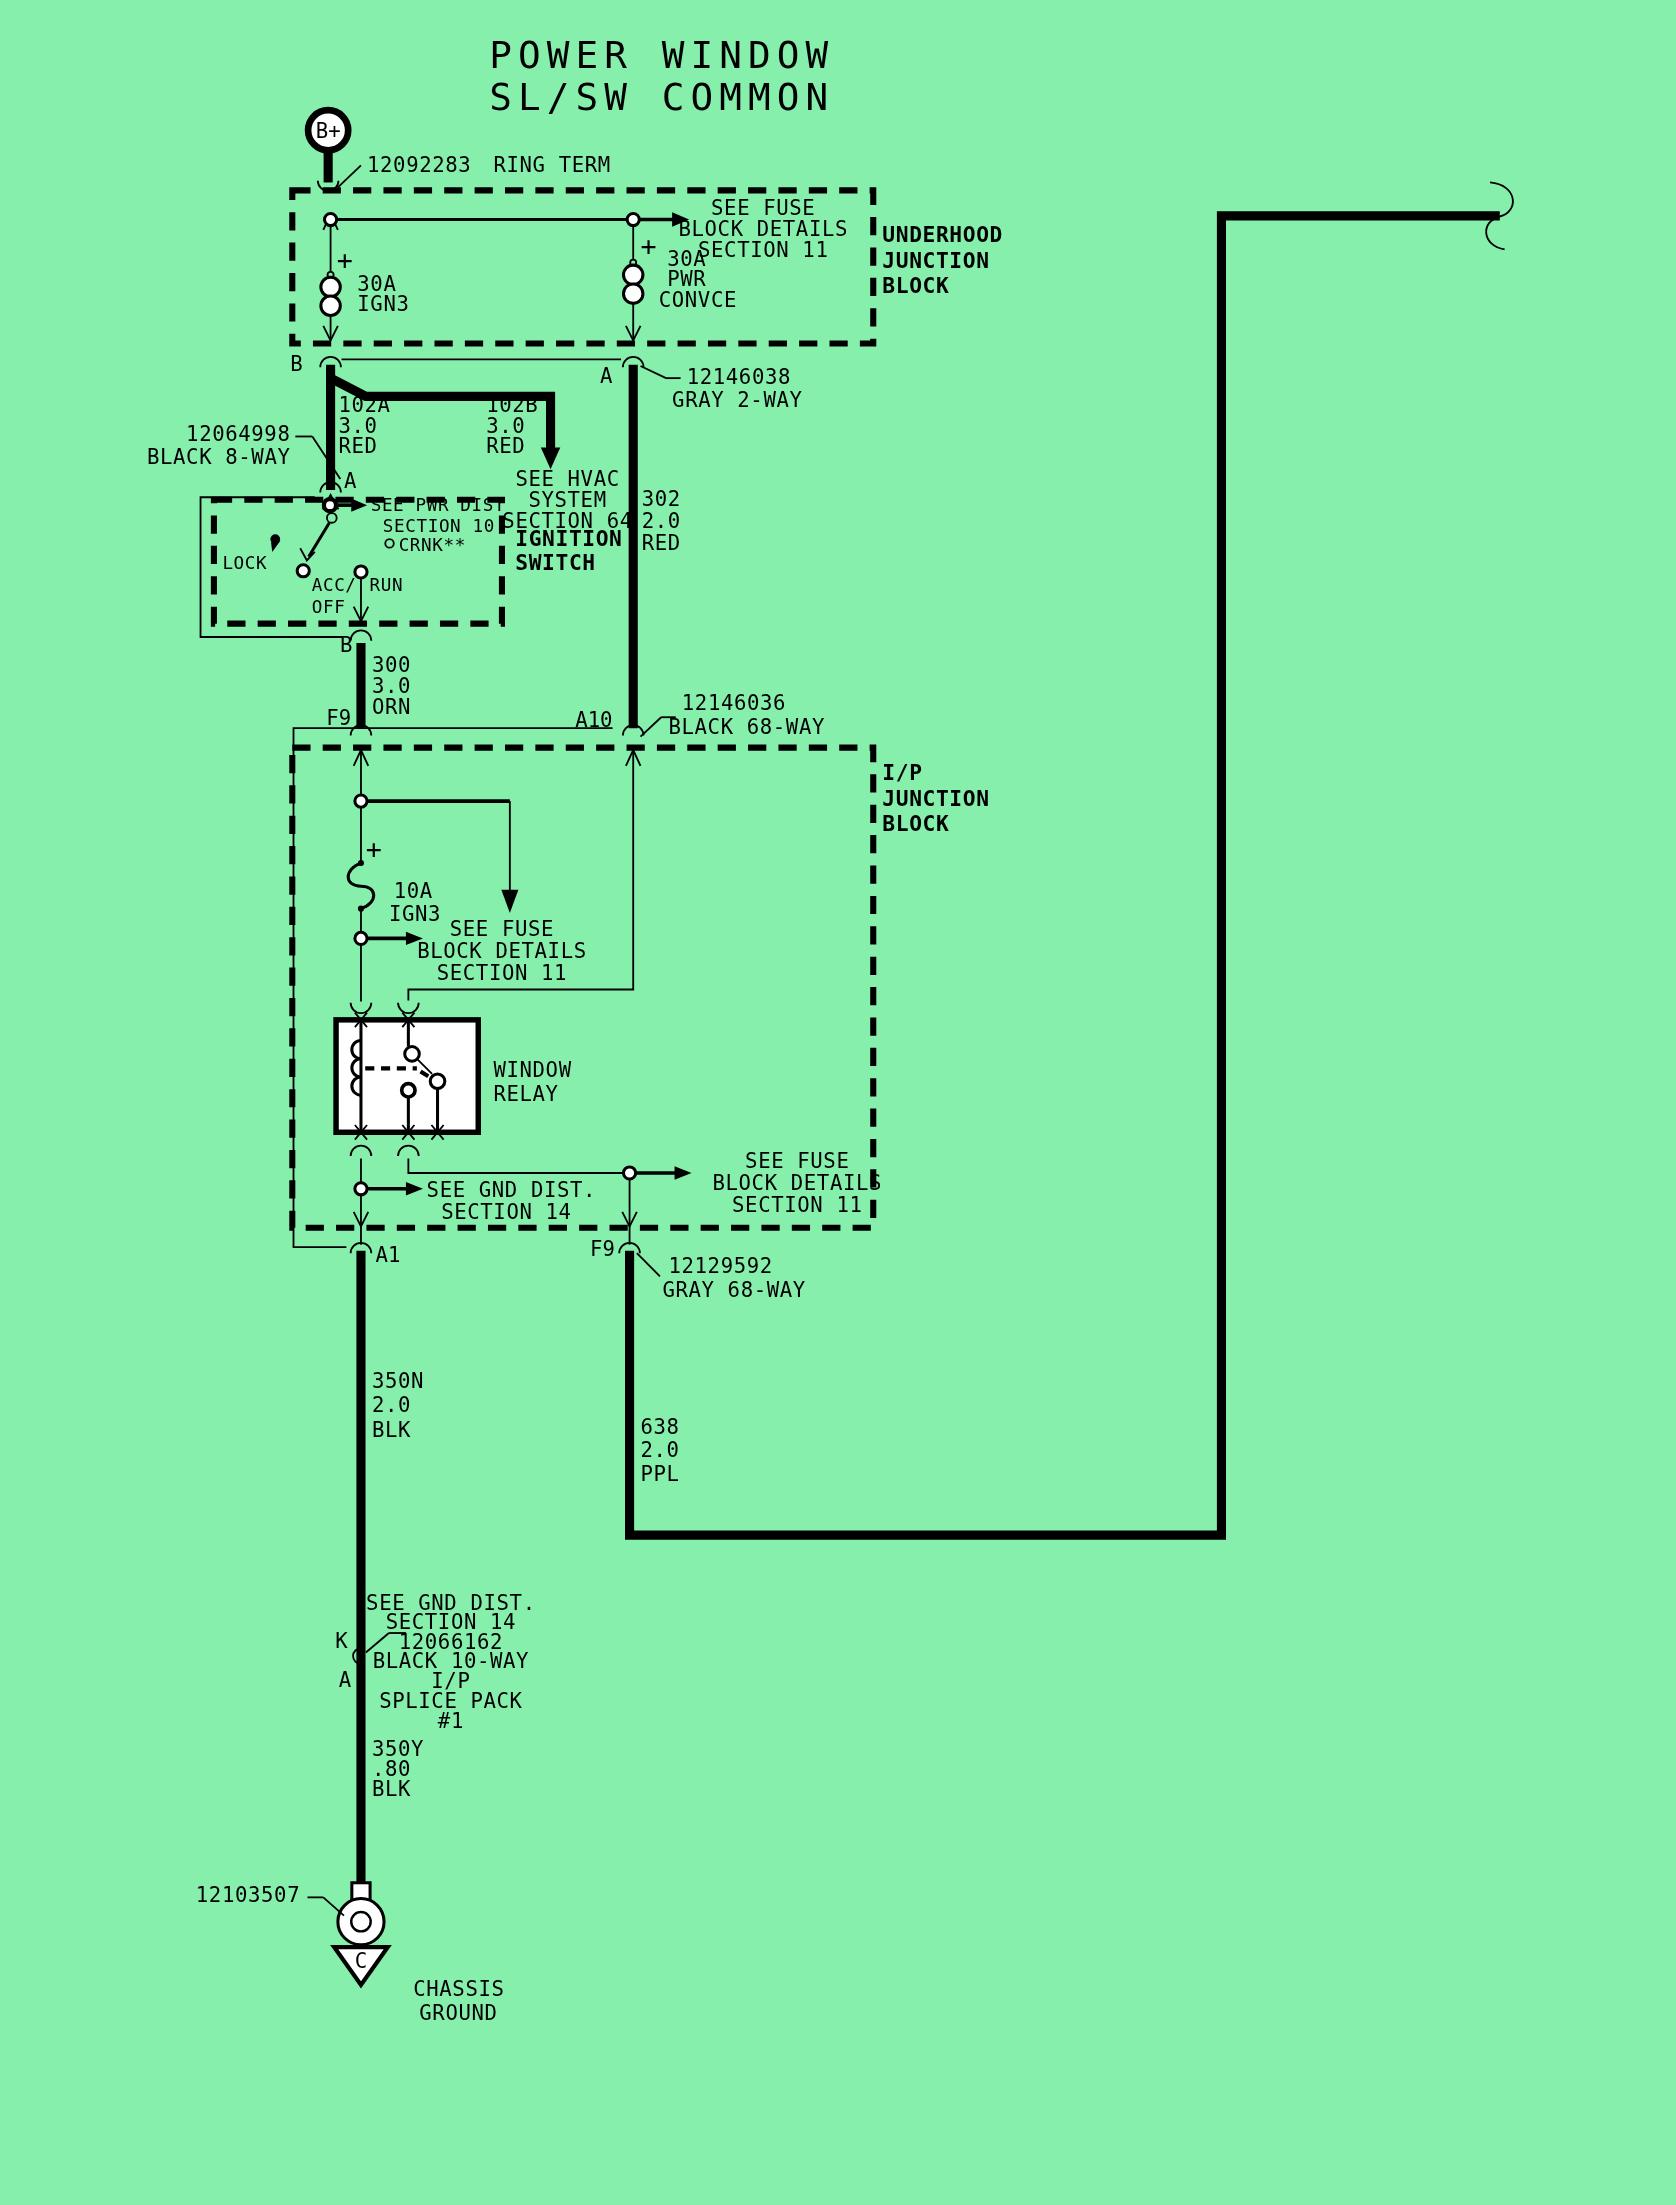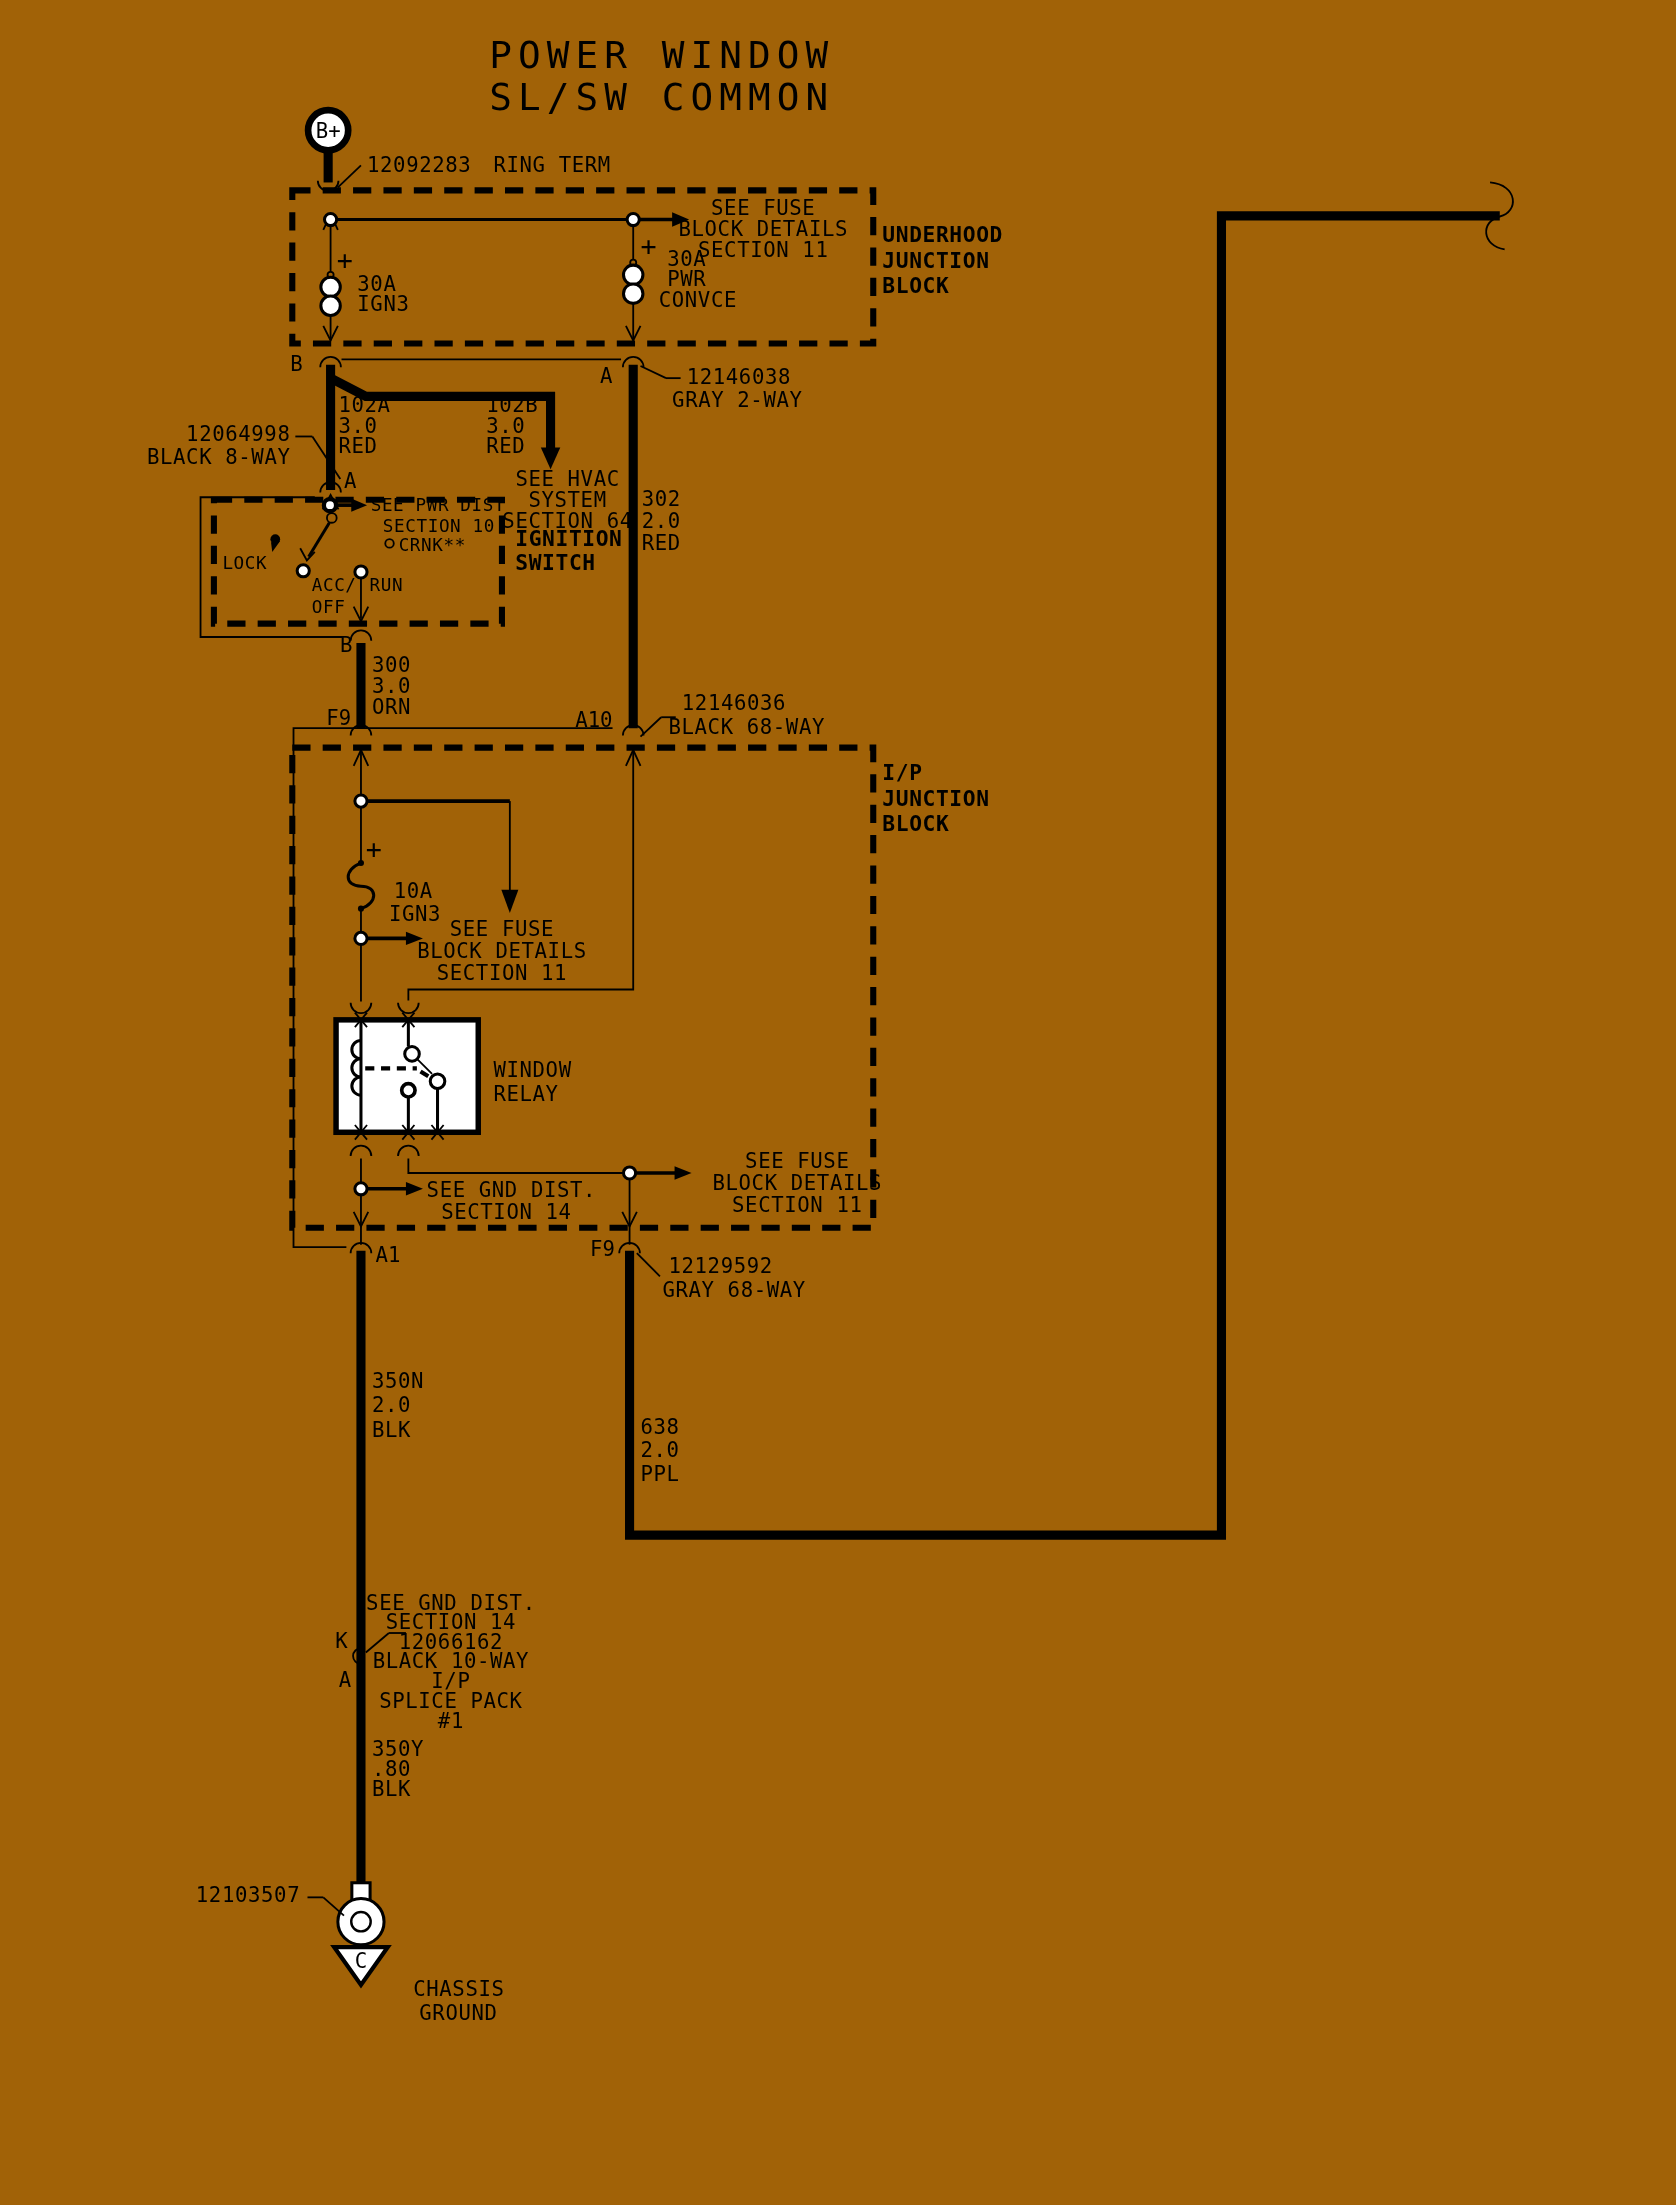--- a/index.html
+++ b/index.html
@@ -1,16 +1,16 @@
 <!DOCTYPE html>
 <html style="font-size:9.7px"><head>
 <meta charset="utf-8">
 <style>
   html,body{margin:0;padding:0;background:#ffffff;}
-  .page{width:1676px;height:2205px;background:#a16207;position:relative;}
+  .page{width:1676px;height:2205px;background:#86efac;position:relative;}
   svg{display:block;}
   text{font-family:"DejaVu Sans Mono","Liberation Mono",monospace;fill:#000;white-space:pre;}
   .t{font-size:34px;letter-spacing:1px;}
   .t-sm{font-size:29px;letter-spacing:1px;}
   .t-bold{font-size:35px;font-weight:bold;letter-spacing:1px;}
   .t-title{font-size:62px;letter-spacing:10px;}
   .t-term{font-size:34px;}
   .t-plus{font-size:44px;font-weight:200;}
   .ln{stroke:#000;fill:none;stroke-width:3;}
   .ln5{stroke:#000;fill:none;stroke-width:5;}

